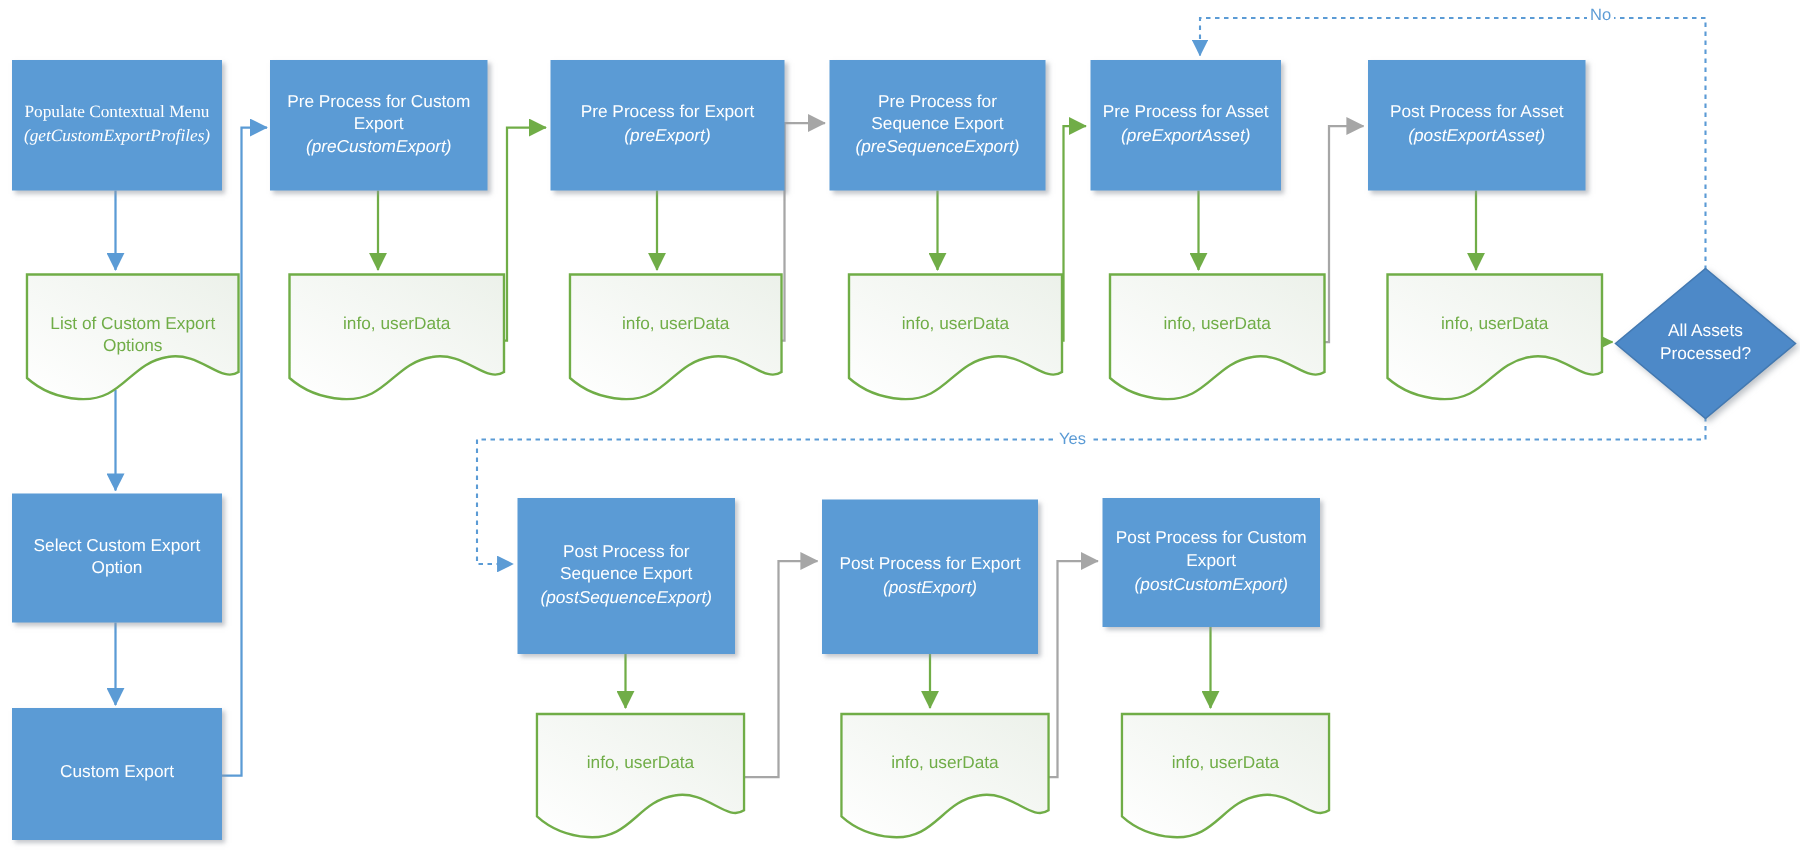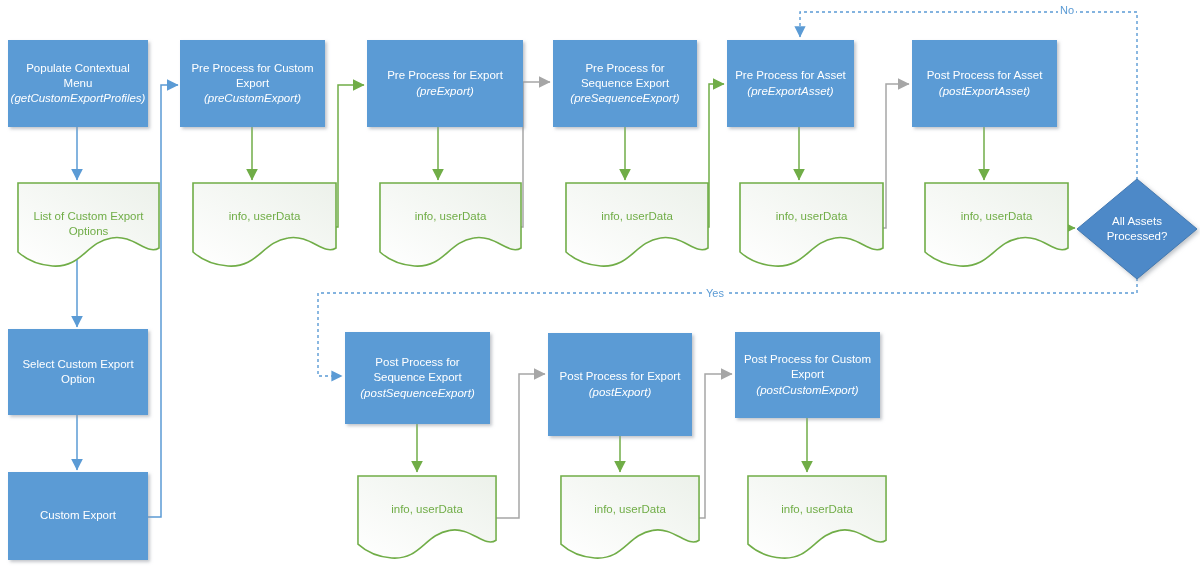--- a/index.html
+++ b/index.html
@@ -68,21 +68,21 @@
     <path d="M620,418 V472" fill="none" stroke="#70AD47" stroke-width="1.5" marker-end="url(#mGreen)"></path>
     <path d="M807,418 V472" fill="none" stroke="#70AD47" stroke-width="1.5" marker-end="url(#mGreen)"></path>
 
     <path d="M485,518 H519 V374 H545" fill="none" stroke="#A6A6A6" stroke-width="1.5" marker-end="url(#mGray)"></path>
     <path d="M688,518 H705 V374 H732" fill="none" stroke="#A6A6A6" stroke-width="1.5" marker-end="url(#mGray)"></path>
   </svg>
 
   <span class="edge-label" style="left:1037px;top:4px;margin-left:21px;">No</span>
   <span class="edge-label" style="left:704px;top:287px;">Yes</span>
 
-  <div class="process" style="left:8px;top:40px;width:140px;height:87px;">
+  <div class="process" style="left:8px;top:40px;width:140px;height:87px;font-family:Liberation Serif, serif;">
     <span>Populate Contextual Menu</span>
     <span class="func">(getCustomExportProfiles)</span>
   </div>
 
   <div class="doc" style="left:5px;top:182px;width:143px;height:86px;">
     <svg viewBox="0 0 145 86" preserveAspectRatio="none">
       <path d="M1,1 H144 V66 C132,74 118,52 96,56 C70,60 66,86 36,84 C22,83 10,78 1,70 Z" fill="url(#docGrad)" stroke="#70AD47" stroke-width="1.6"></path>
     </svg>
     <span class="doc-label">List of Custom Export Options</span>
   </div>
@@ -147,21 +147,21 @@
     <span class="doc-label">info, userData</span>
   </div>
 
   <div class="decision">
     <svg width="126" height="104">
       <polygon points="63,2 123,52 63,102 3,52" fill="#4D89C8" stroke="#4379B1" stroke-width="1"></polygon>
     </svg>
     <span class="dec-label">All Assets Processed?</span>
   </div>
 
-  <div class="process" style="left:345px;top:332px;width:145px;height:92px;text-align:center;">
+  <div class="process" style="left:345px;top:332px;width:145px;height:104px;text-align:center;">
     <span>Post Process for Sequence Export</span>
     <span class="func">(postSequenceExport)</span>
   </div>
   <div class="process" style="left:548px;top:333px;width:144px;height:103px;">
     <span>Post Process for Export</span>
     <span class="func">(postExport)</span>
   </div>
   <div class="process" style="left:735px;top:332px;width:145px;height:86px;">
     <span>Post Process for Custom Export</span>
     <span class="func">(postCustomExport)</span>

